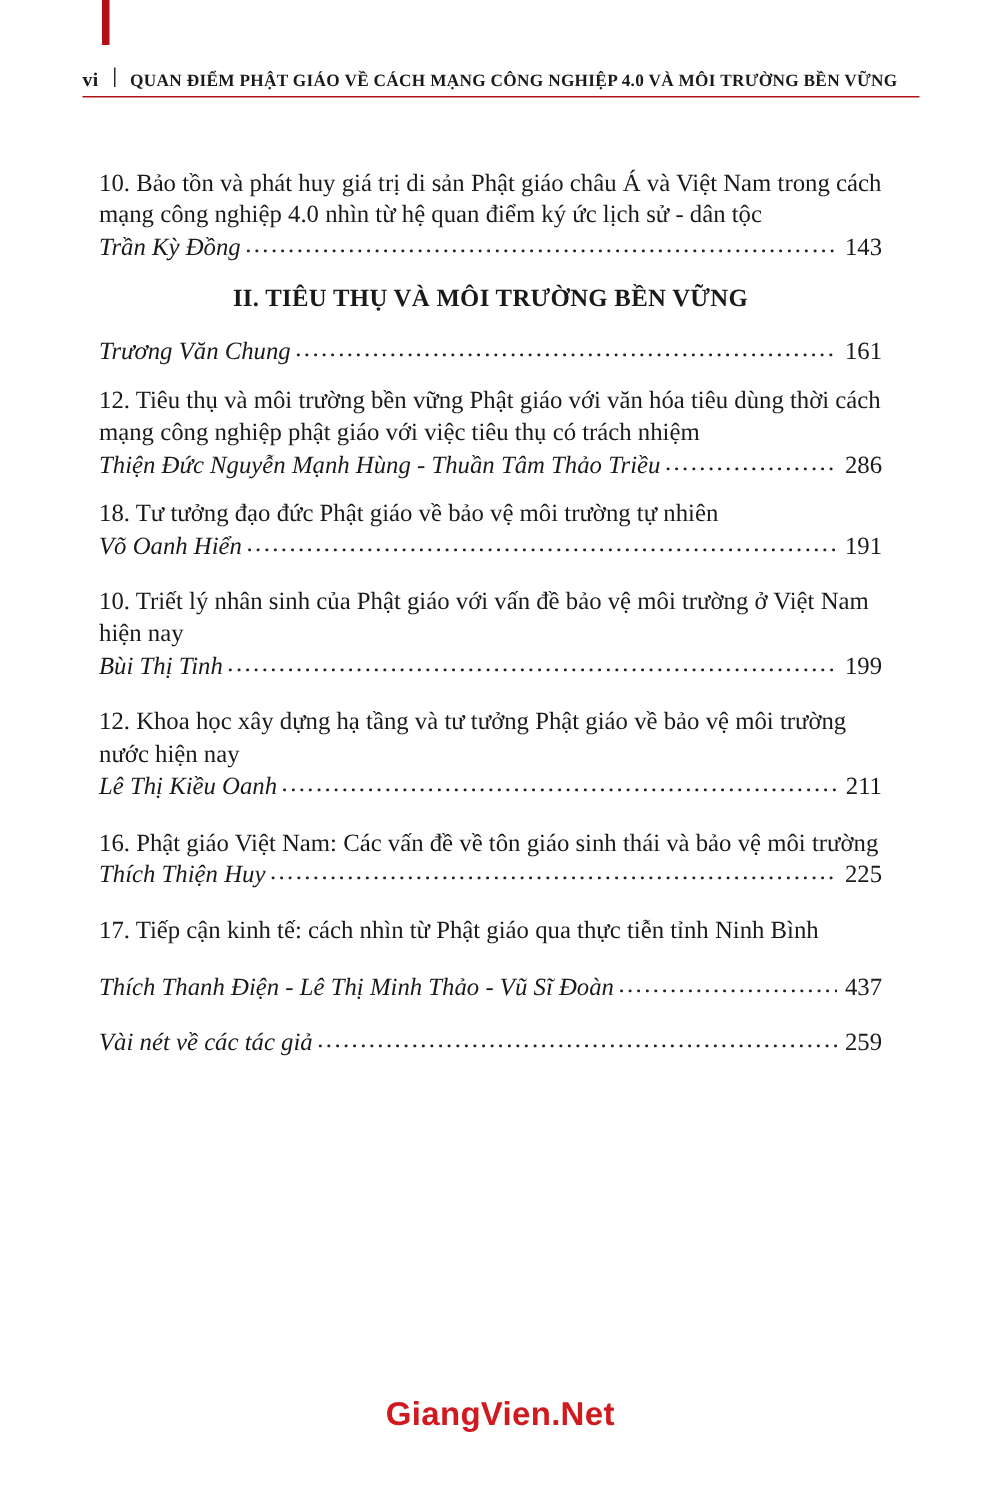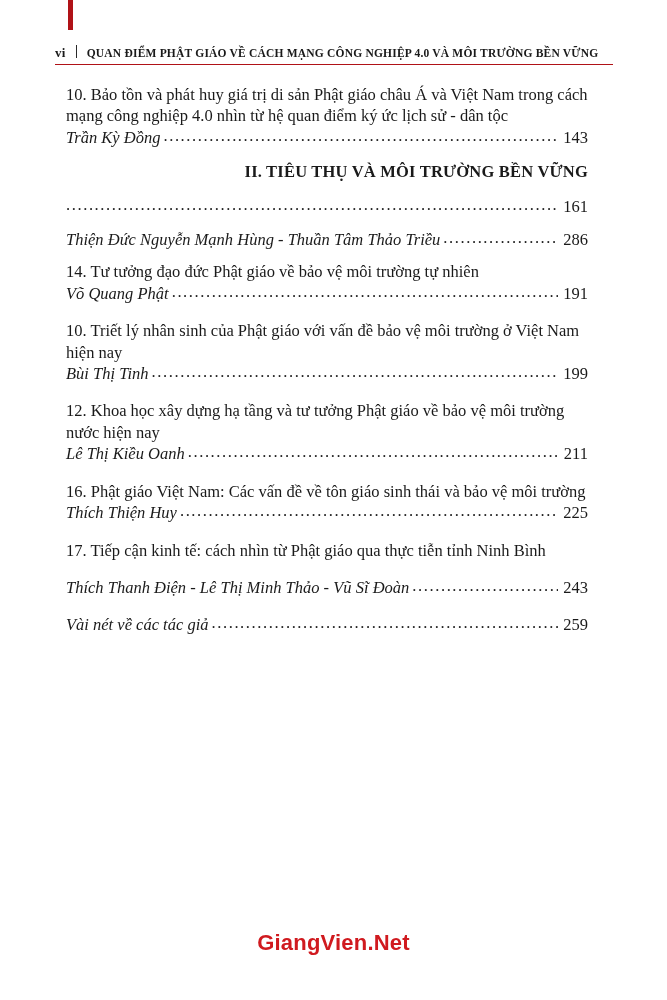--- a/index.html
+++ b/index.html
@@ -70,21 +70,21 @@
     top: 64px;
     width: 558px;
     height: 1.4px;
     background: #b01217;
   }
 
   
   .toc {
     position: absolute;
     left: 66px;
-    top: 84px;
+    top: 111px;
     width: 522px;
   }
   .entry {
     margin-bottom: 11px;
     font-size: 16.5px;
     line-height: 1.30;
   }
   .entry .title {
     display: block;
   }
@@ -111,21 +111,21 @@
   }
   .author-line .page-num {
     flex: 0 0 auto;
     padding-left: 4px;
     font-style: normal;
     font-weight: normal;
     text-align: right;
     min-width: 30px;
   }
   .section-heading {
-    text-align: right;
+    text-align: center;
     font-weight: bold;
     font-size: 16.5px;
     margin: 14px 0 14px 0;
     letter-spacing: 0.2px;
   }
   .plain-entry {
     margin-top: 16px;
   }
   .gap-before { margin-top: 16px; }
 
@@ -165,37 +165,39 @@
         <span class="author">Trần Kỳ Đồng</span>
         <span class="dots">....................................................................................................................................</span>
         <span class="page-num">143</span>
       </span>
     </div>
 
     <div class="section-heading">II. TIÊU THỤ VÀ MÔI TRƯỜNG BỀN VỮNG</div>
 
     <div class="entry">
       <span class="author-line">
+        <span class="author">Trương Văn Chung</span>
         <span class="dots">....................................................................................................................................</span>
         <span class="page-num">161</span>
       </span>
     </div>
 
     <div class="entry">
+      <span class="title">12. Tiêu thụ và môi trường bền vững Phật giáo với văn hóa tiêu dùng thời cách mạng công nghiệp phật giáo với việc tiêu thụ có trách nhiệm</span>
       <span class="author-line">
         <span class="author">Thiện Đức Nguyễn Mạnh Hùng - Thuần Tâm Thảo Triều</span>
         <span class="dots">....................................................................................................................................</span>
         <span class="page-num">286</span>
       </span>
     </div>
 
     <div class="entry">
-      <span class="title">14. Tư tưởng đạo đức Phật giáo về bảo vệ môi trường tự nhiên</span>
-      <span class="author-line">
-        <span class="author">Võ Quang Phật</span>
+      <span class="title">18. Tư tưởng đạo đức Phật giáo về bảo vệ môi trường tự nhiên</span>
+      <span class="author-line">
+        <span class="author">Võ Oanh Hiển</span>
         <span class="dots">....................................................................................................................................</span>
         <span class="page-num">191</span>
       </span>
     </div>
 
     <div class="entry gap-before">
       <span class="title">10. Triết lý nhân sinh của Phật giáo với vấn đề  bảo vệ môi trường ở Việt Nam hiện nay</span>
       <span class="author-line">
         <span class="author">Bùi Thị Tinh</span>
         <span class="dots">....................................................................................................................................</span>
@@ -221,21 +223,21 @@
       </span>
     </div>
 
     <div class="entry gap-before">
       <span class="title">17. Tiếp cận kinh tế: cách nhìn từ Phật giáo qua thực tiễn tỉnh Ninh Bình</span>
     </div>
     <div class="entry plain-entry">
       <span class="author-line">
         <span class="author">Thích Thanh Điện - Lê Thị Minh Thảo - Vũ Sĩ Đoàn</span>
         <span class="dots">....................................................................................................................................</span>
-        <span class="page-num">243</span>
+        <span class="page-num">437</span>
       </span>
     </div>
 
     <div class="entry plain-entry">
       <span class="author-line">
         <span class="author">Vài nét về các tác giả</span>
         <span class="dots">....................................................................................................................................</span>
         <span class="page-num">259</span>
       </span>
     </div>

